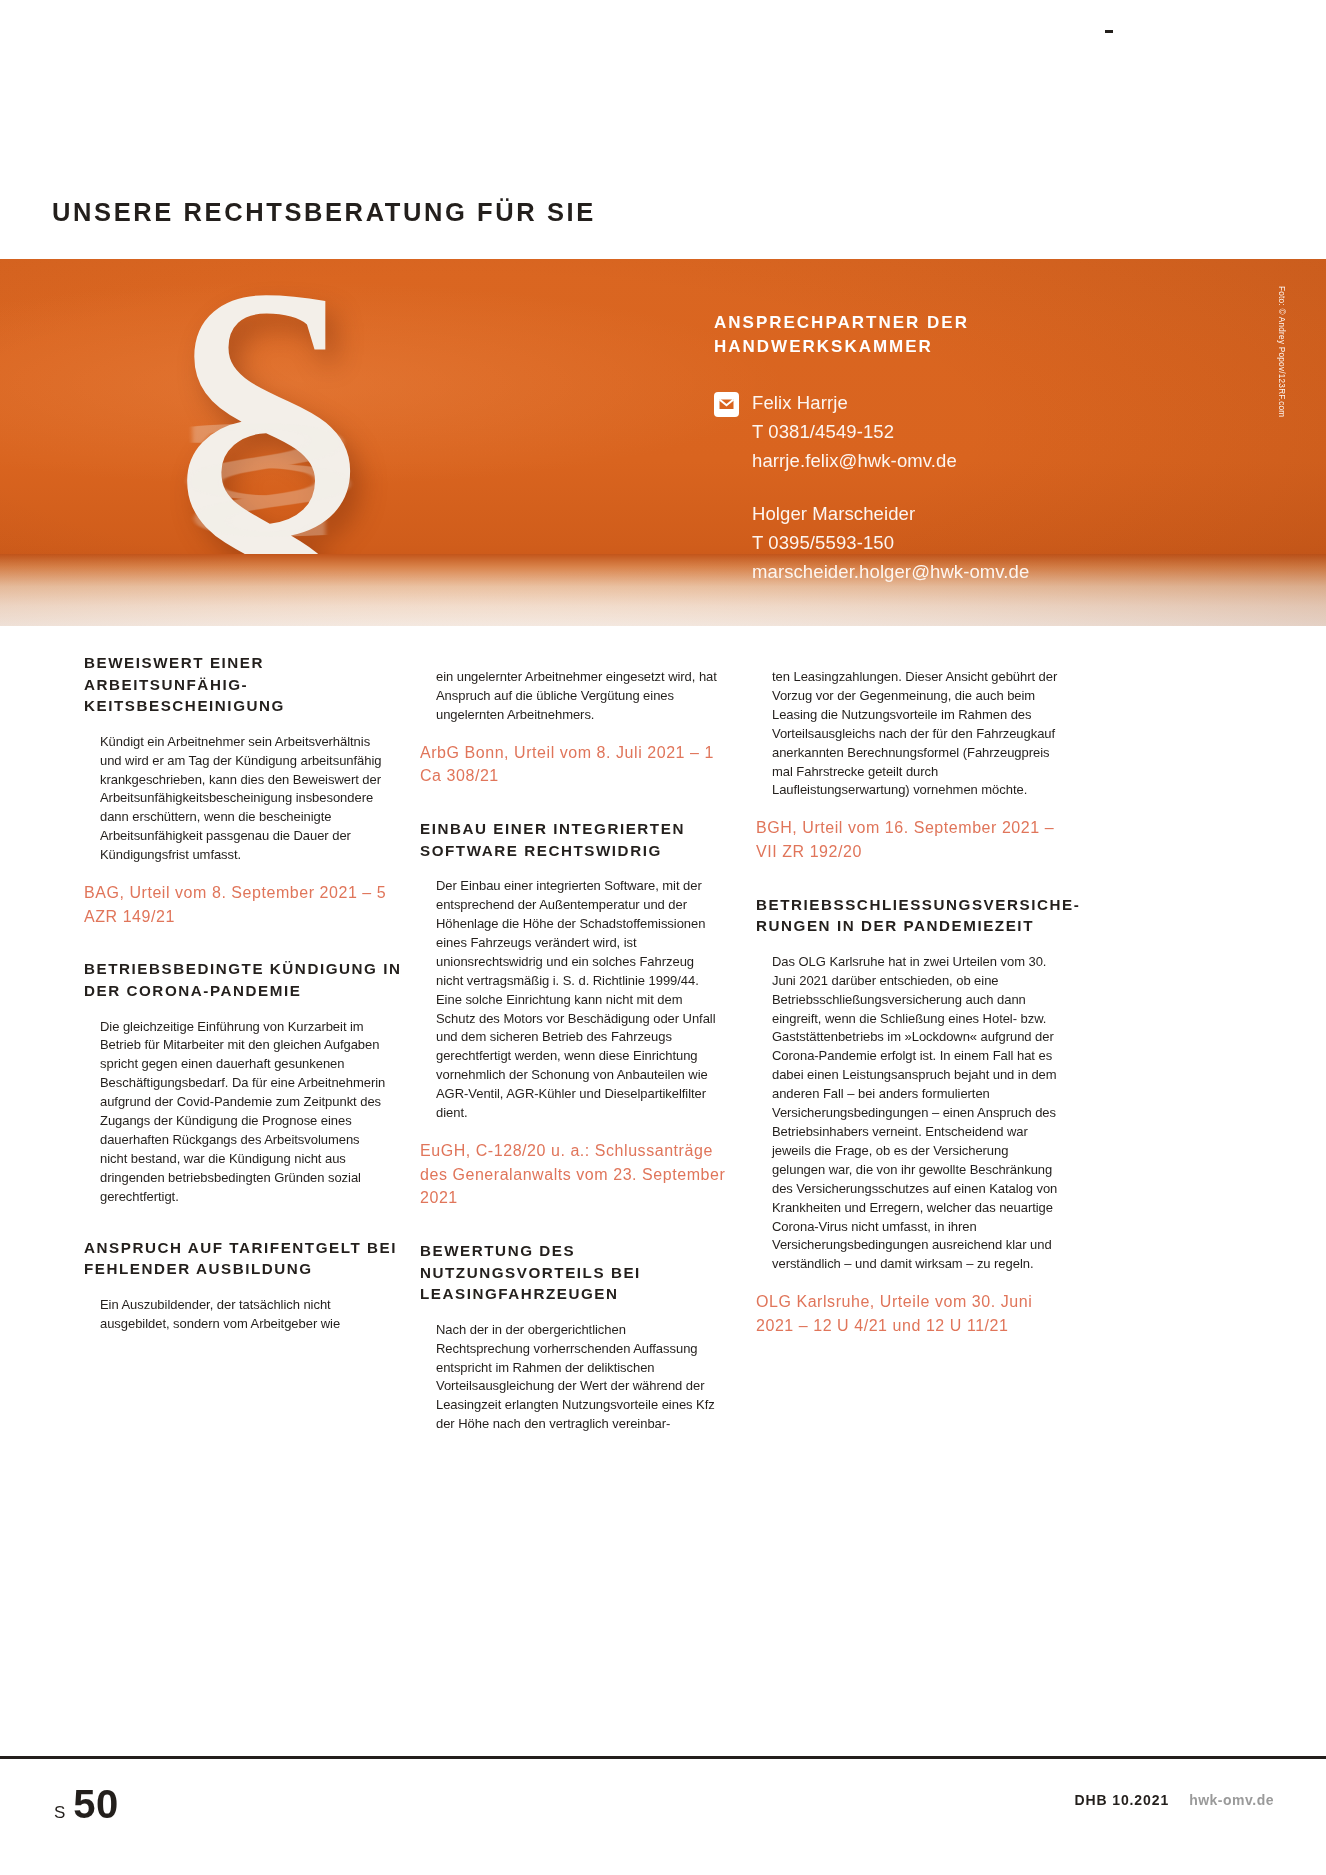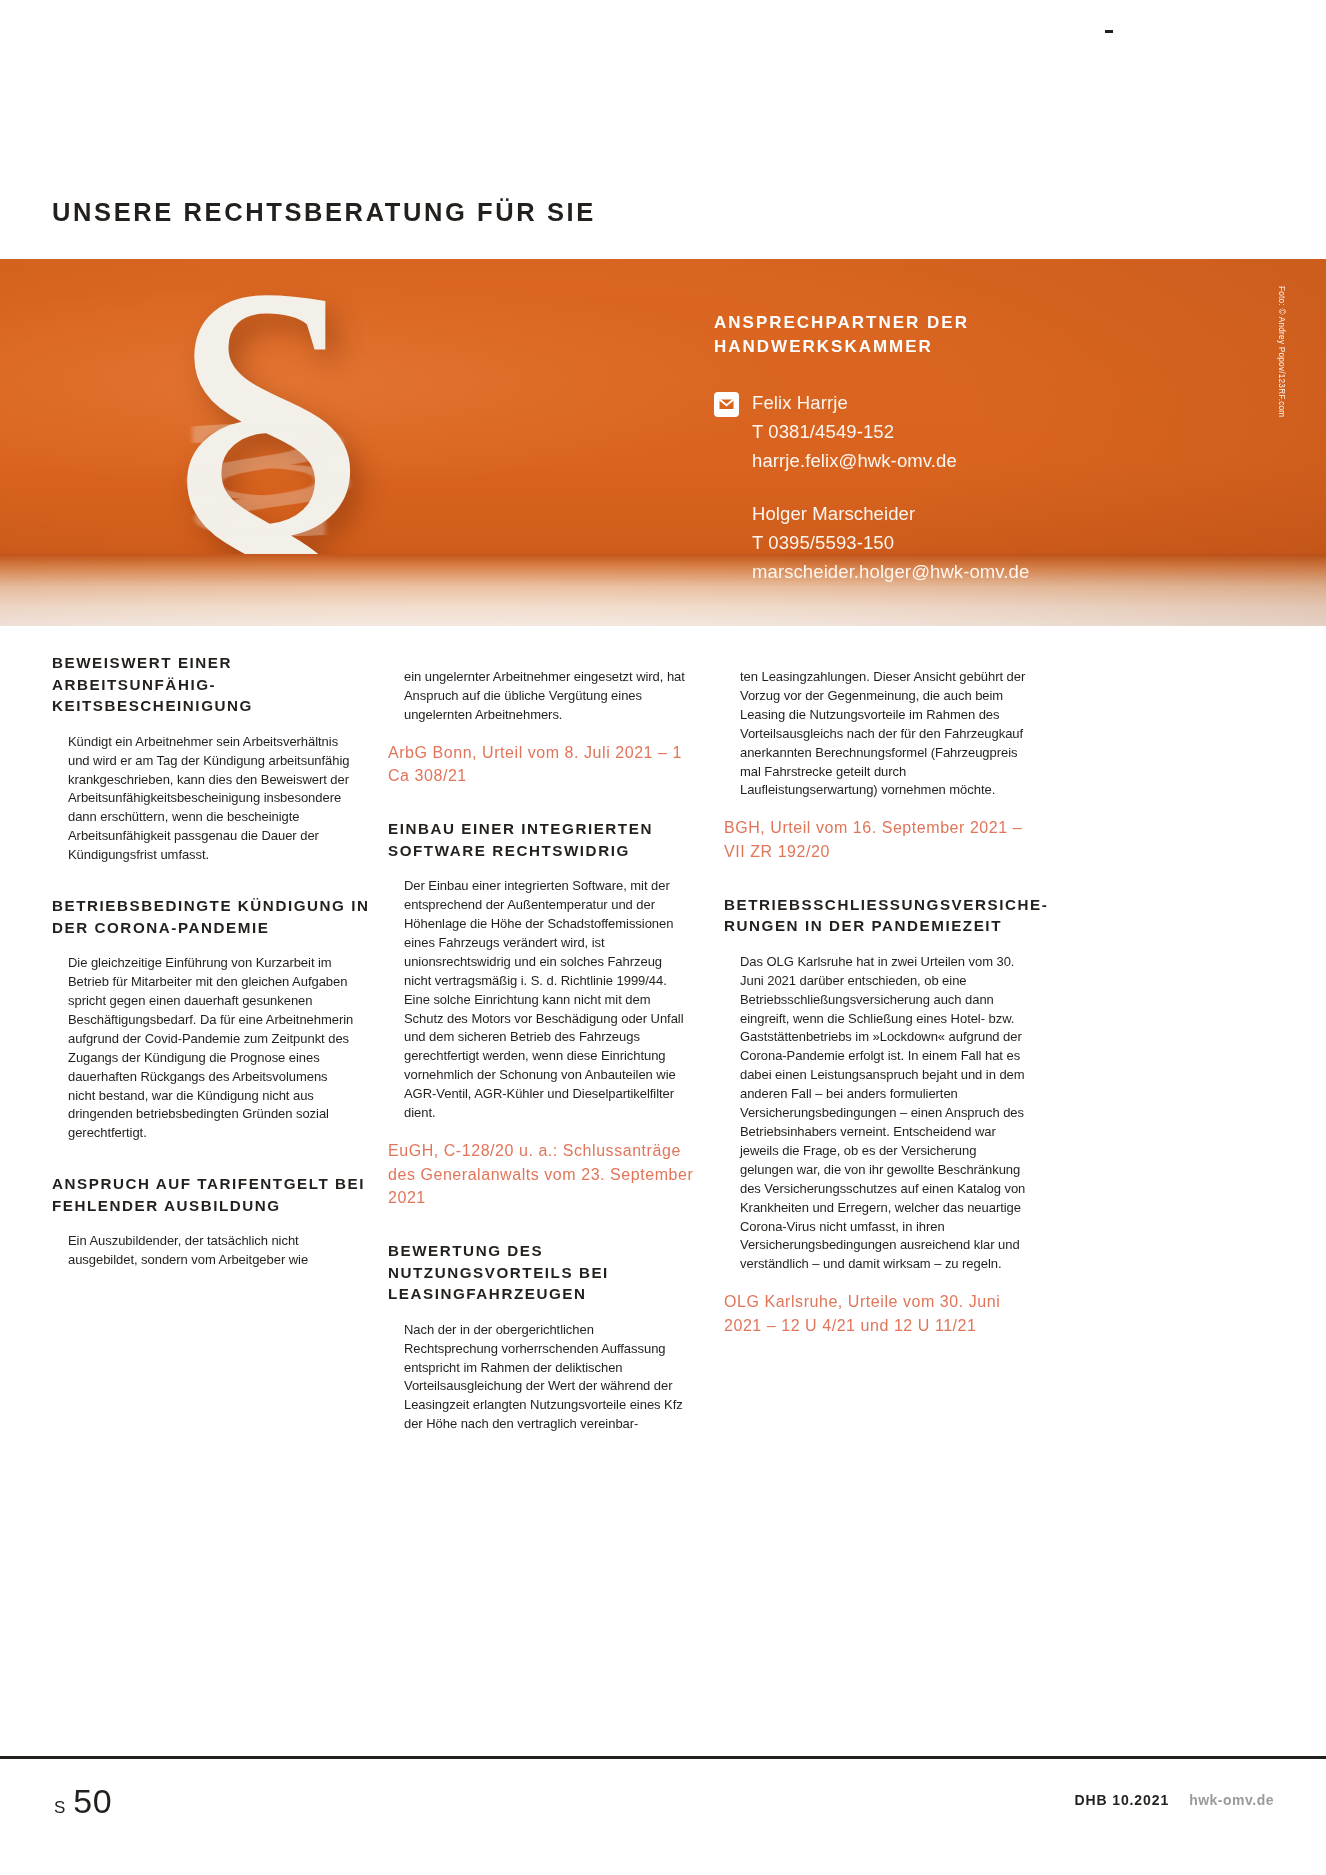--- a/index.html
+++ b/index.html
@@ -164,20 +164,21 @@
   }
 
   
   .columns {
     position: absolute;
     left: 52px;
     top: 652px;
     width: 1022px;
     display: flex;
     gap: 18px;
+    justify-content: flex-end;
   }
   .col {
     width: 318px;
   }
 
   h3.art-head {
     font-size: 15.2px;
     font-weight: bold;
     letter-spacing: 1.55px;
     line-height: 1.42;
@@ -224,22 +225,22 @@
     display: flex;
     align-items: baseline;
     gap: 7px;
   }
   .folio .s {
     font-size: 17px;
     letter-spacing: 1px;
     color: #231f1c;
   }
   .folio .num {
-    font-size: 34px;
-    font-weight: normal;
+    font-size: 40px;
+    font-weight: bold;
     letter-spacing: 0.5px;
     color: #231f1c;
   }
   .footer-right {
     position: absolute;
     right: 52px;
     top: 20px;
     display: flex;
     align-items: baseline;
     gap: 20px;
@@ -303,20 +304,21 @@
     </div>
   </div>
 
   <div class="photo-credit">Foto: © Andrey Popov/123RF.com</div>
 
   <div class="columns">
 
     <div class="col">
       <h3 class="art-head">BEWEISWERT EINER ARBEITSUNFÄHIG-KEITSBESCHEINIGUNG</h3>
       <p class="body">Kündigt ein Arbeitnehmer sein Arbeitsverhältnis und wird er am Tag der Kündigung arbeitsunfähig krankgeschrieben, kann dies den Beweiswert der Arbeitsunfähigkeitsbescheinigung insbesondere dann erschüttern, wenn die bescheinigte Arbeitsunfähigkeit passgenau die Dauer der Kündigungsfrist umfasst.</p>
+      <p class="cite">BAG, Urteil vom 8. September 2021 – 5 AZR 149/21</p>
 
       <h3 class="art-head spaced">BETRIEBSBEDINGTE KÜNDIGUNG IN DER CORONA-PANDEMIE</h3>
       <p class="body">Die gleichzeitige Einführung von Kurzarbeit im Betrieb für Mitarbeiter mit den gleichen Aufgaben spricht gegen einen dauerhaft gesunkenen Beschäftigungsbedarf. Da für eine Arbeitnehmerin aufgrund der Covid-Pandemie zum Zeitpunkt des Zugangs der Kündigung die Prognose eines dauerhaften Rückgangs des Arbeitsvolumens nicht bestand, war die Kündigung nicht aus dringenden betriebsbedingten Gründen sozial gerechtfertigt.</p>
 
       <h3 class="art-head spaced">ANSPRUCH AUF TARIFENTGELT BEI FEHLENDER AUSBILDUNG</h3>
       <p class="body">Ein Auszubildender, der tatsächlich nicht ausgebildet, sondern vom Arbeitgeber wie</p>
     </div>
 
     <div class="col">
       <p class="body">ein ungelernter Arbeitnehmer eingesetzt wird, hat Anspruch auf die übliche Vergütung eines ungelernten Arbeitnehmers.</p>

